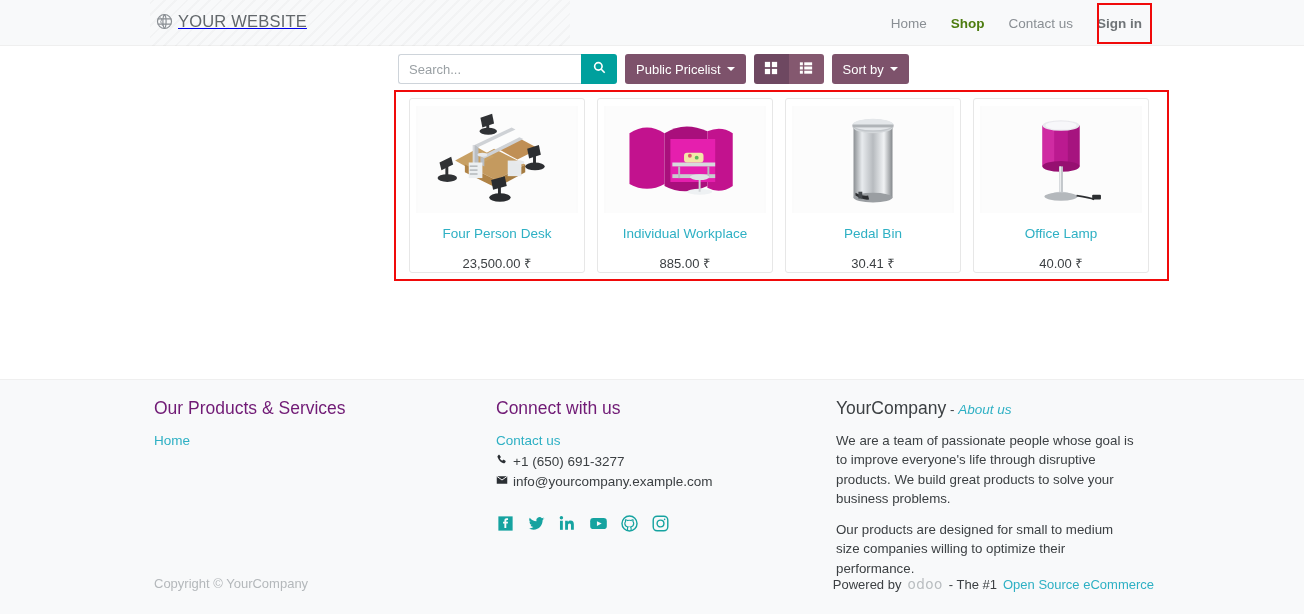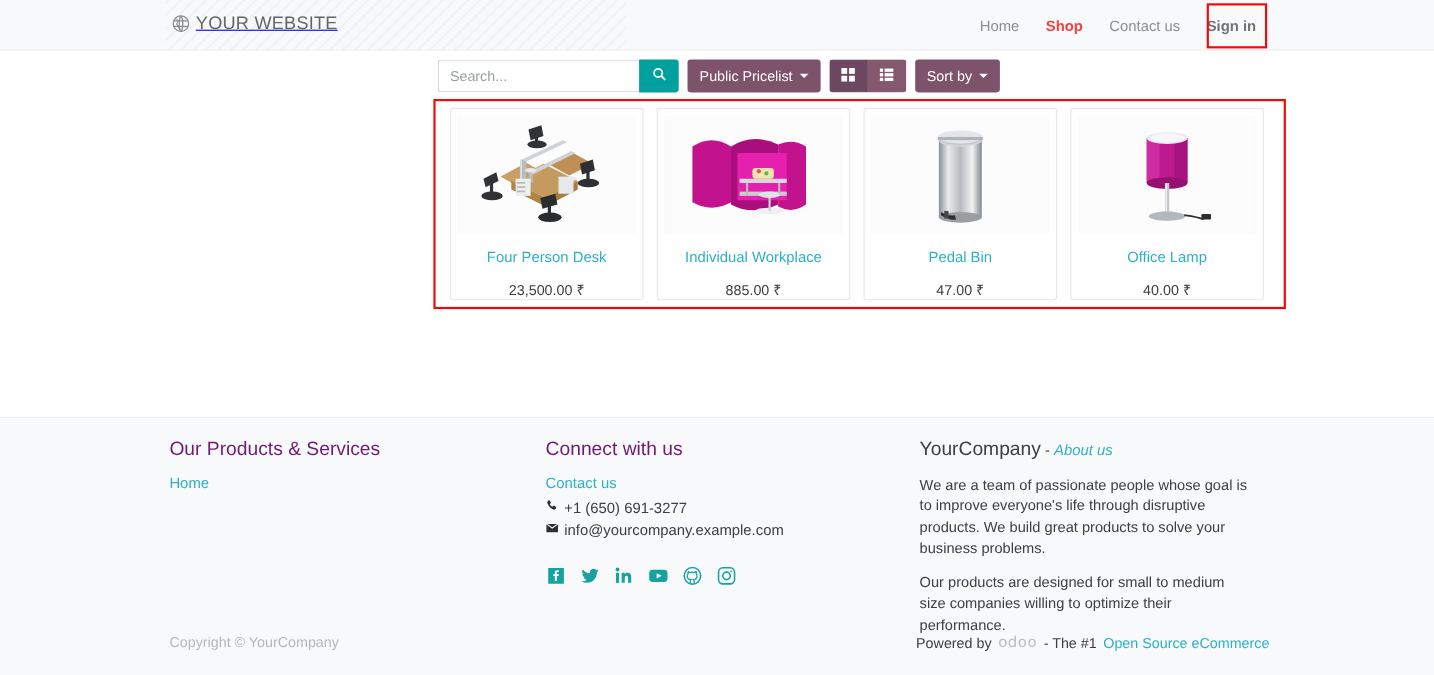--- a/index.html
+++ b/index.html
@@ -34,21 +34,21 @@
     font-size: 16.5px; letter-spacing: .2px; color: #62676b; font-weight: 400;
   }
   .nav {
     position: absolute; right: 150px; top: 0; height: 46px;
     display: flex; align-items: center; gap: 0px;
   }
   .nav a {
     font-size: 13.5px; color: #8a8f94; text-decoration: none;
     padding: 6px 12px; display: inline-block; white-space: nowrap;
   }
-  .nav a.active { color: #ef4444; font-weight: bold; }
+  .nav a.active { color: #4d7c0f; font-weight: bold; }
   .nav a.signin { color: #6f7477; font-weight: bold; }
 
   
   .hl { position: absolute; border: 2px solid #f00a0a; pointer-events: none; }
   #hl-signin { left: 1097px; top: 3px; width: 55px; height: 41px; }
   #hl-grid   { left: 394px;  top: 90px; width: 775px; height: 191px; }
 
   
   .toolbar {
     position: absolute; left: 398px; top: 54px;
@@ -333,21 +333,21 @@
           <ellipse cx="81" cy="94" rx="20" ry="5" fill="#9a9ea2"></ellipse>
           <ellipse cx="81" cy="22" rx="20" ry="6" fill="#d4d8db"></ellipse>
           <ellipse cx="81" cy="20" rx="21" ry="6.5" fill="#c3c7cb"></ellipse>
           <ellipse cx="81" cy="19" rx="21" ry="6" fill="#e4e7ea"></ellipse>
           <rect x="60" y="19" width="42" height="3" fill="#b0b4b8"></rect>
           <path d="M63,92 q8,5 14,4 l-1,-4 q-7,1 -13,-3 z" fill="#2c2e31"></path>
           <rect x="66" y="88" width="4" height="7" fill="#44484c"></rect>
         </svg>
       </div>
       <a href="#" class="pname">Pedal Bin</a>
-      <div class="pprice">47.00 ₹</div>
+      <div class="pprice">30.41 ₹</div>
     </div>
 
     <div class="card">
       <div class="thumb">
         <svg viewBox="0 0 162 110">
           <rect width="162" height="110" fill="#fcfcfc"></rect>
           <path d="M62,20 h38 v42 h-38 z" fill="#bb1a90"></path>
           <path d="M62,20 h12 v42 h-12 z" fill="#cf2ba2"></path>
           <path d="M88,20 h12 v42 h-12 z" fill="#a6147f"></path>
           <ellipse cx="81" cy="20" rx="19" ry="5.5" fill="#e9e9ee"></ellipse>

